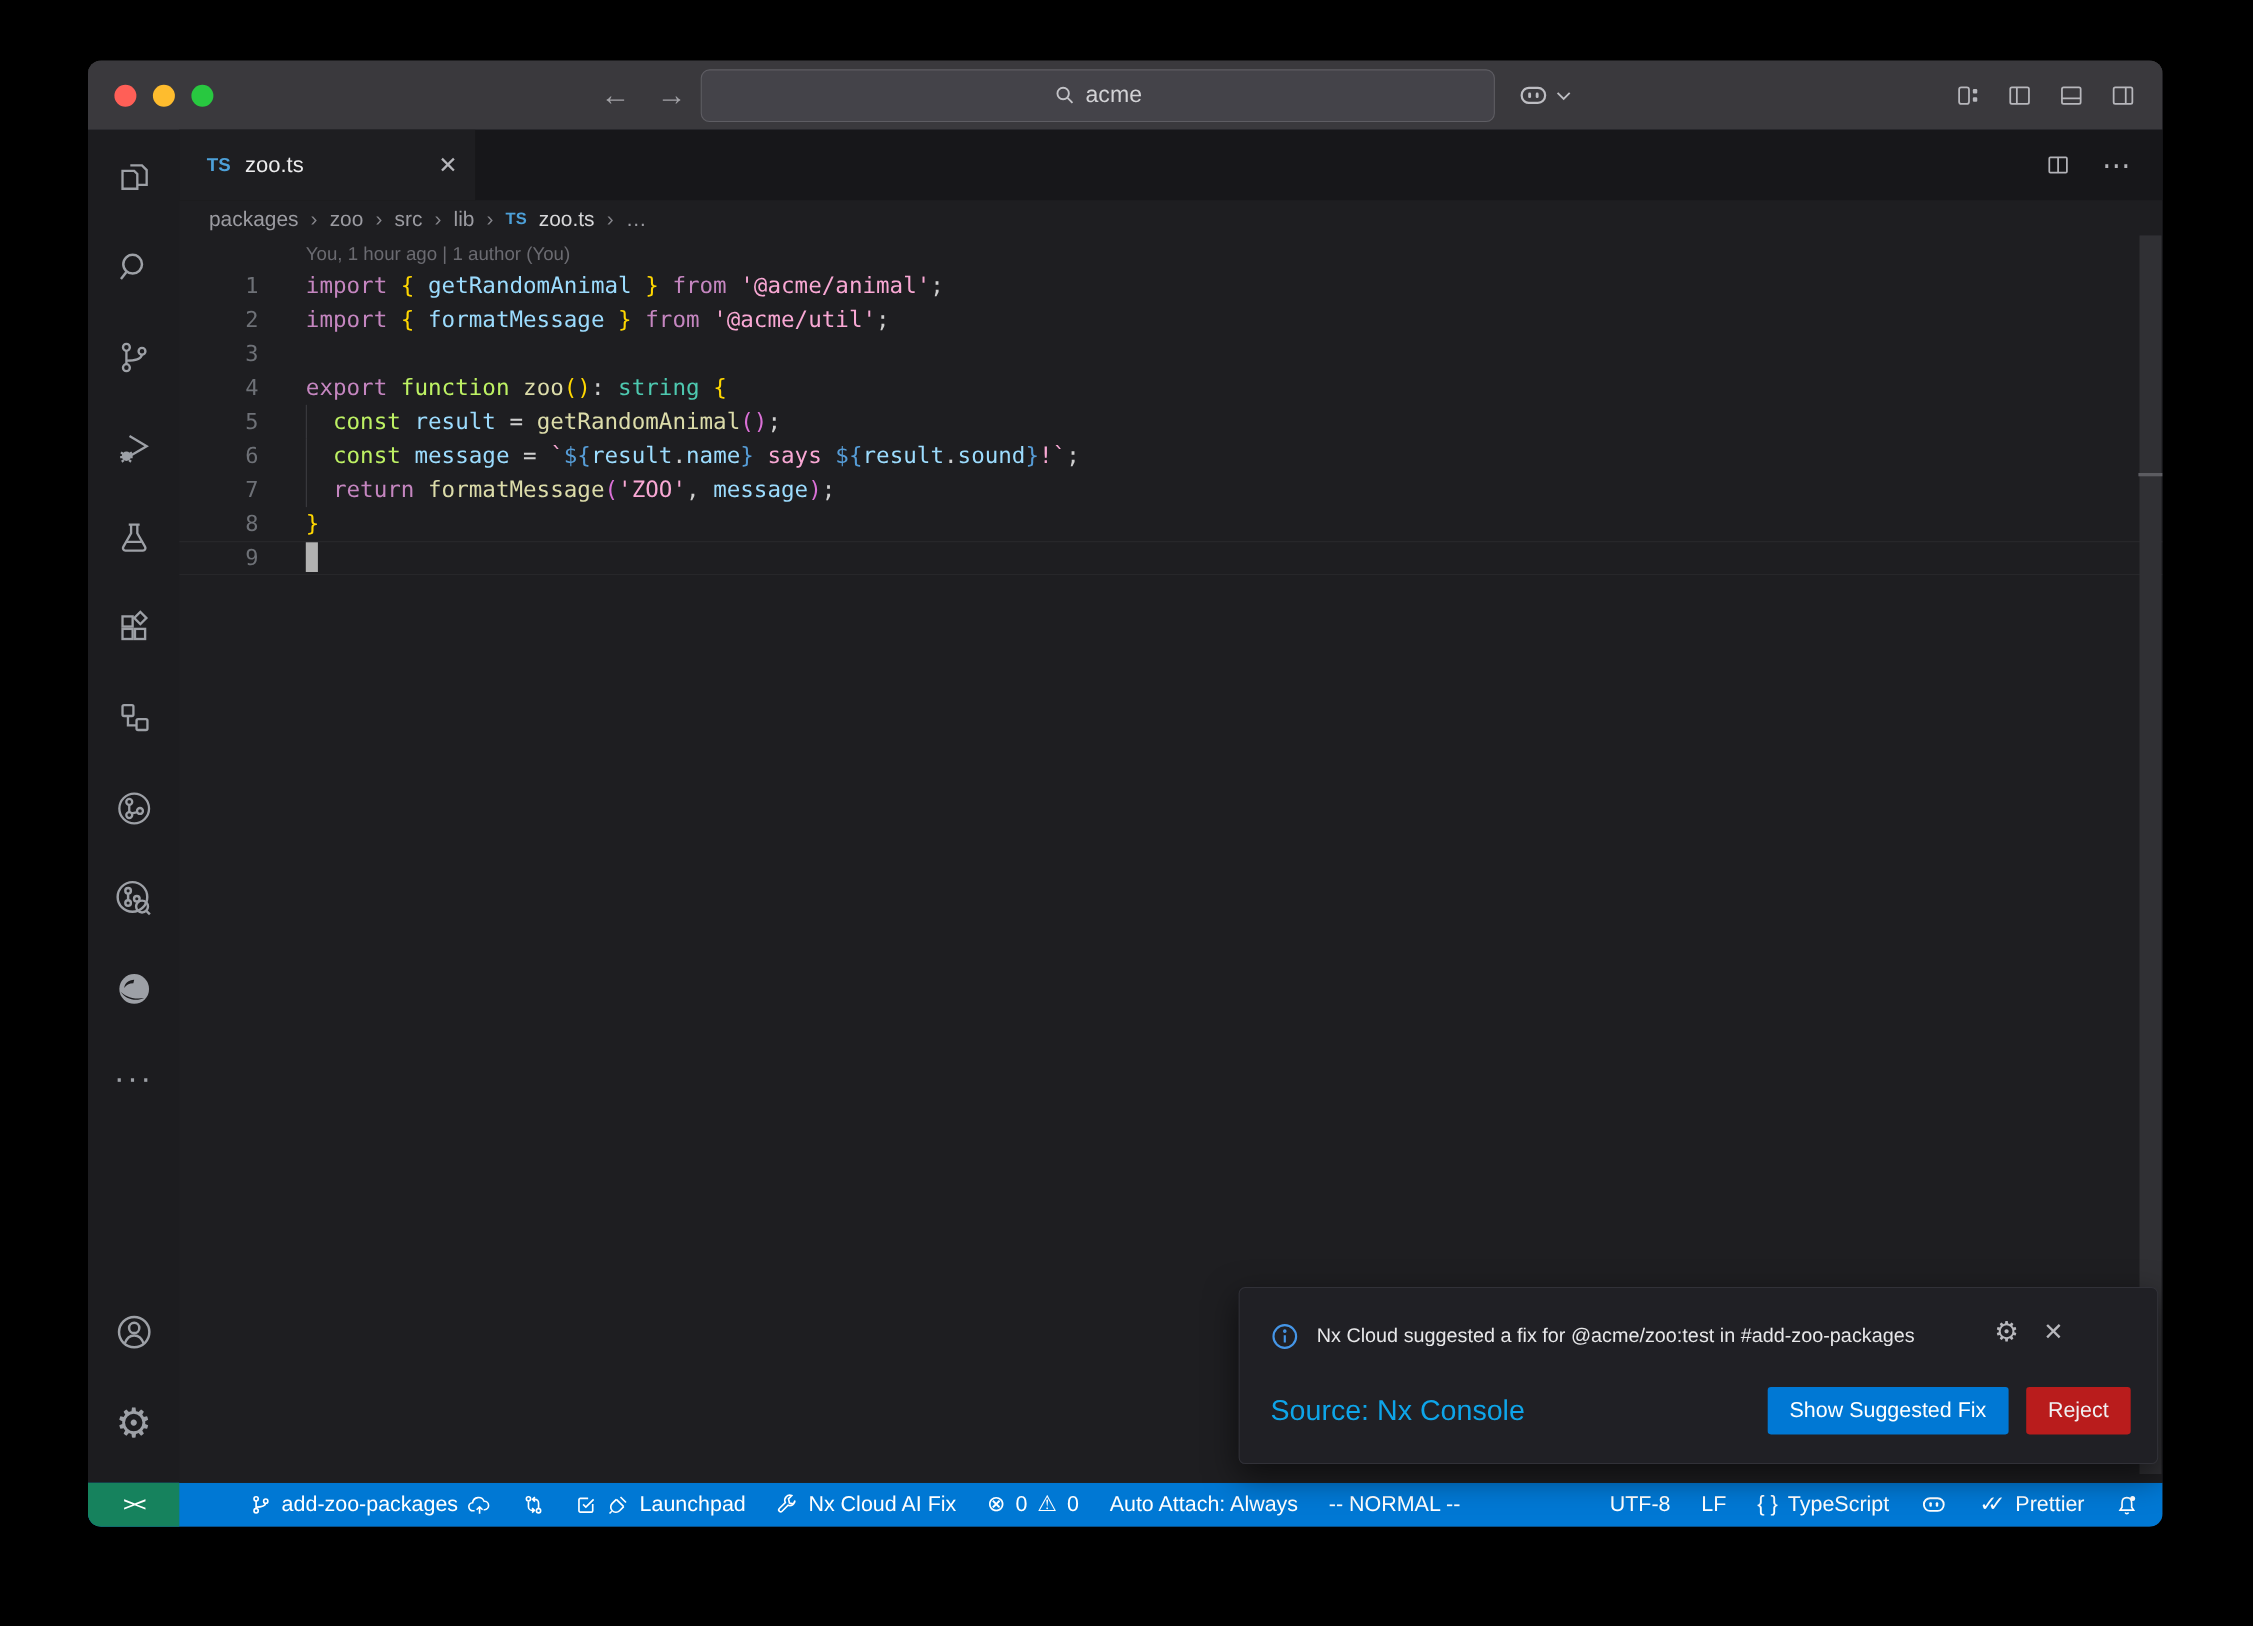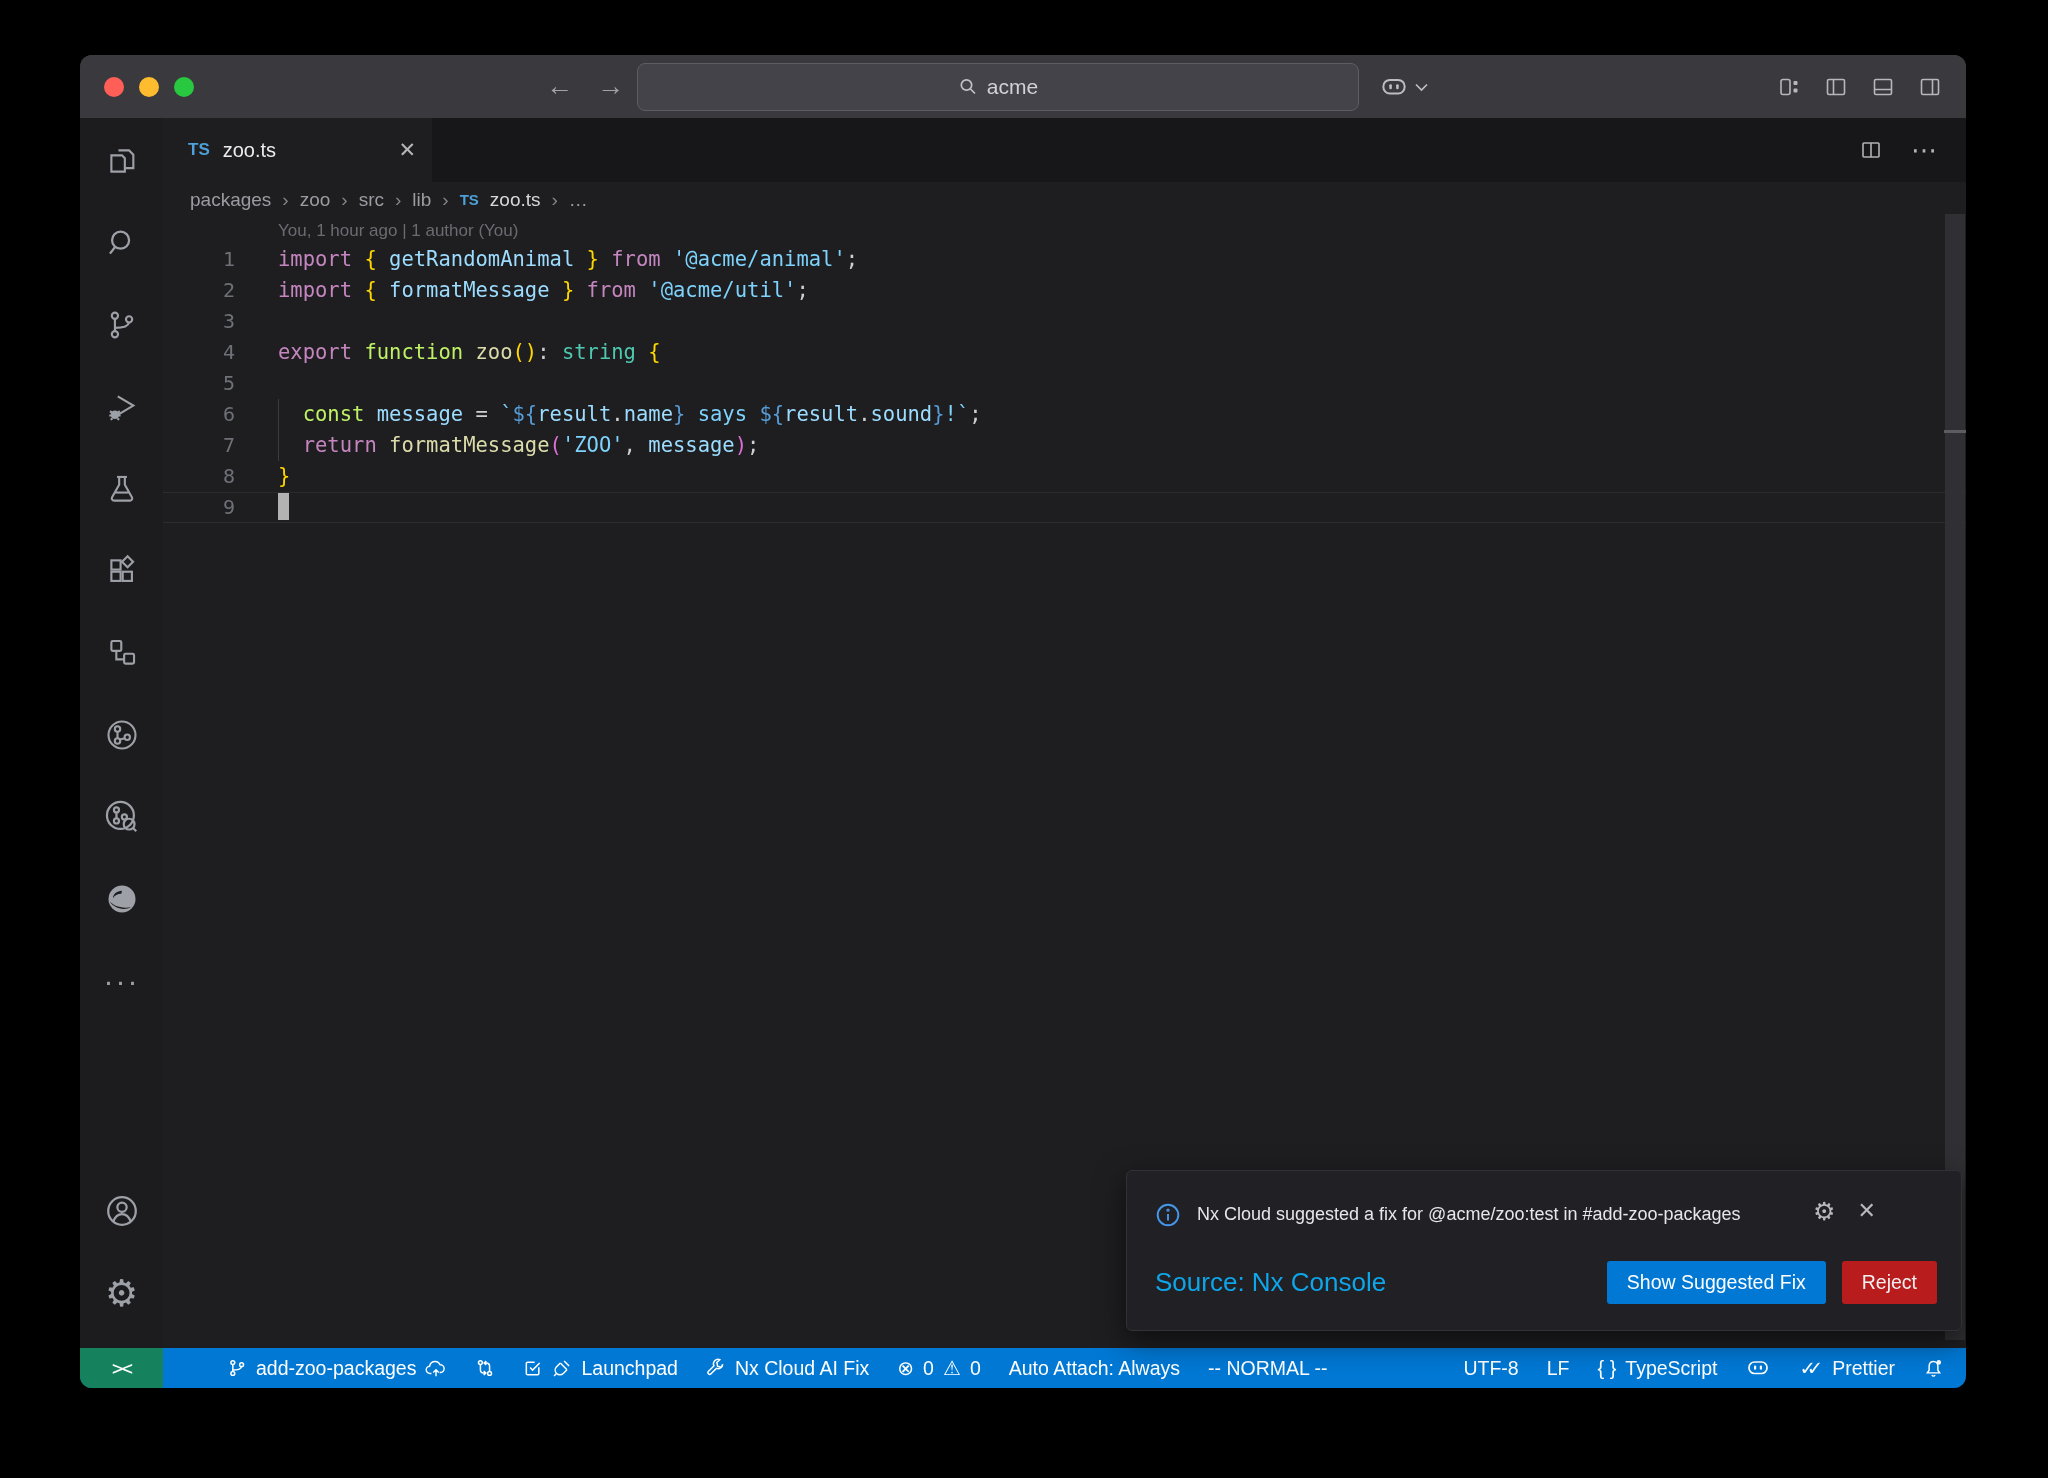--- a/index.html
+++ b/index.html
@@ -41,21 +41,21 @@
   .bc-file{color:#d7d7d9;}
   .blame{height:27px;padding-left:115px;color:#6b6b71;font-size:17px;display:flex;align-items:center;flex:none;}
   .code{font-family:"DejaVu Sans Mono","Liberation Mono",monospace;font-size:20.5px;flex:none;}
   .code-line{display:flex;height:31px;line-height:31px;white-space:pre;}
   .code-line.current{box-shadow:inset 0 1px 0 #2b2b2e, inset 0 -1px 0 #2b2b2e;}
   .ln{width:72px;text-align:right;color:#6e7177;flex:none;font-size:20px;}
   .lc{margin-left:43px;position:relative;}
   .guide{position:absolute;left:0;top:0;bottom:0;border-left:1px solid #3b3b40;}
   .cursor{display:inline-block;width:11px;height:27px;background:#b2b2b2;vertical-align:-6px;}
   .tk-kw{color:#C586C0}.tk-st{color:#bef264}.tk-var{color:#9CDCFE}.tk-fn{color:#DCDCAA}
-  .tk-str{color:#7dd3fc}.tk-pun{color:#cfcfcf}.tk-b1{color:#FFD700}.tk-b2{color:#DA70D6}
+  .tk-str{color:#f9a8d4}.tk-pun{color:#cfcfcf}.tk-b1{color:#FFD700}.tk-b2{color:#DA70D6}
   .tk-type{color:#4EC9B0}.tk-tpl{color:#569CD6}
   .scrollbar{position:absolute;top:96px;right:0;bottom:0;width:22px;}
   .scroll-thumb{position:absolute;left:1px;right:1px;top:0;bottom:8px;background:#303034;}
   .scroll-mark{position:absolute;left:0;right:0;top:216px;height:3px;background:#5c5c61;}
   
   .toast{position:absolute;right:4px;bottom:57px;width:782px;background:#202025;border:1px solid #313138;border-radius:6px;
     box-shadow:0 10px 30px rgba(0,0,0,.55);padding:24px 24px 26px 28px;display:flex;flex-direction:column;}
   .toast-row1{display:flex;align-items:flex-start;gap:16px;}
   .toast-msg{flex:1;color:#e7e7e9;font-size:18px;line-height:38px;max-width:600px;}
   .toast-icons{display:flex;align-items:center;gap:22px;color:#b8b8bd;margin-top:4px;}
@@ -271,21 +271,21 @@
         <span>…</span>
       </div>
 
       <div class="blame">You, 1 hour ago | 1 author (You)</div>
 
       <div class="code">
           <div class="code-line"><span class="ln">1</span><span class="lc"><span class="tk-kw">import </span><span class="tk-b1">{ </span><span class="tk-var">getRandomAnimal</span><span class="tk-b1"> }</span><span class="tk-kw"> from </span><span class="tk-str">'@acme/animal'</span><span class="tk-pun">;</span></span></div>
           <div class="code-line"><span class="ln">2</span><span class="lc"><span class="tk-kw">import </span><span class="tk-b1">{ </span><span class="tk-var">formatMessage</span><span class="tk-b1"> }</span><span class="tk-kw"> from </span><span class="tk-str">'@acme/util'</span><span class="tk-pun">;</span></span></div>
           <div class="code-line"><span class="ln">3</span><span class="lc"></span></div>
           <div class="code-line"><span class="ln">4</span><span class="lc"><span class="tk-kw">export </span><span class="tk-st">function </span><span class="tk-fn">zoo</span><span class="tk-b1">()</span><span class="tk-pun">: </span><span class="tk-type">string</span><span class="tk-pun"> </span><span class="tk-b1">{</span></span></div>
-          <div class="code-line"><span class="ln">5</span></div>
+          <div class="code-line"><span class="ln">5</span><span class="lc"><span class="guide"></span><span class="tk-pun">  </span><span class="tk-st">const </span><span class="tk-var">result</span><span class="tk-pun"> = </span><span class="tk-fn">getRandomAnimal</span><span class="tk-b2">()</span><span class="tk-pun">;</span></span></div>
           <div class="code-line"><span class="ln">6</span><span class="lc"><span class="guide"></span><span class="tk-pun">  </span><span class="tk-st">const </span><span class="tk-var">message</span><span class="tk-pun"> = </span><span class="tk-str">`</span><span class="tk-tpl">${</span><span class="tk-var">result</span><span class="tk-pun">.</span><span class="tk-var">name</span><span class="tk-tpl">}</span><span class="tk-str"> says </span><span class="tk-tpl">${</span><span class="tk-var">result</span><span class="tk-pun">.</span><span class="tk-var">sound</span><span class="tk-tpl">}</span><span class="tk-str">!`</span><span class="tk-pun">;</span></span></div>
           <div class="code-line"><span class="ln">7</span><span class="lc"><span class="guide"></span><span class="tk-pun">  </span><span class="tk-kw">return </span><span class="tk-fn">formatMessage</span><span class="tk-b2">(</span><span class="tk-str">'ZOO'</span><span class="tk-pun">, </span><span class="tk-var">message</span><span class="tk-b2">)</span><span class="tk-pun">;</span></span></div>
           <div class="code-line"><span class="ln">8</span><span class="lc"><span class="tk-b1">}</span></span></div>
           <div class="code-line current"><span class="ln">9</span><span class="lc"><span class="cursor"></span></span></div>
         </div>
 
       <div class="scrollbar">
         <div class="scroll-thumb"></div>
         <div class="scroll-mark"></div>
       </div>

